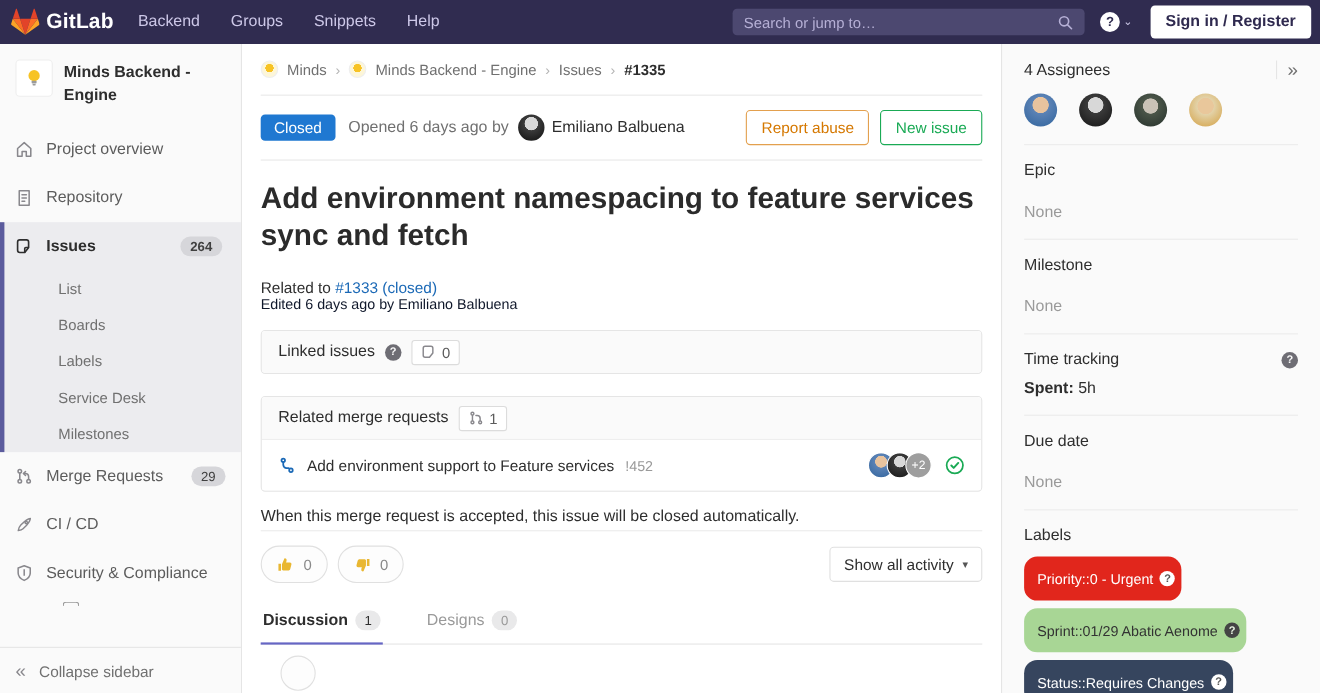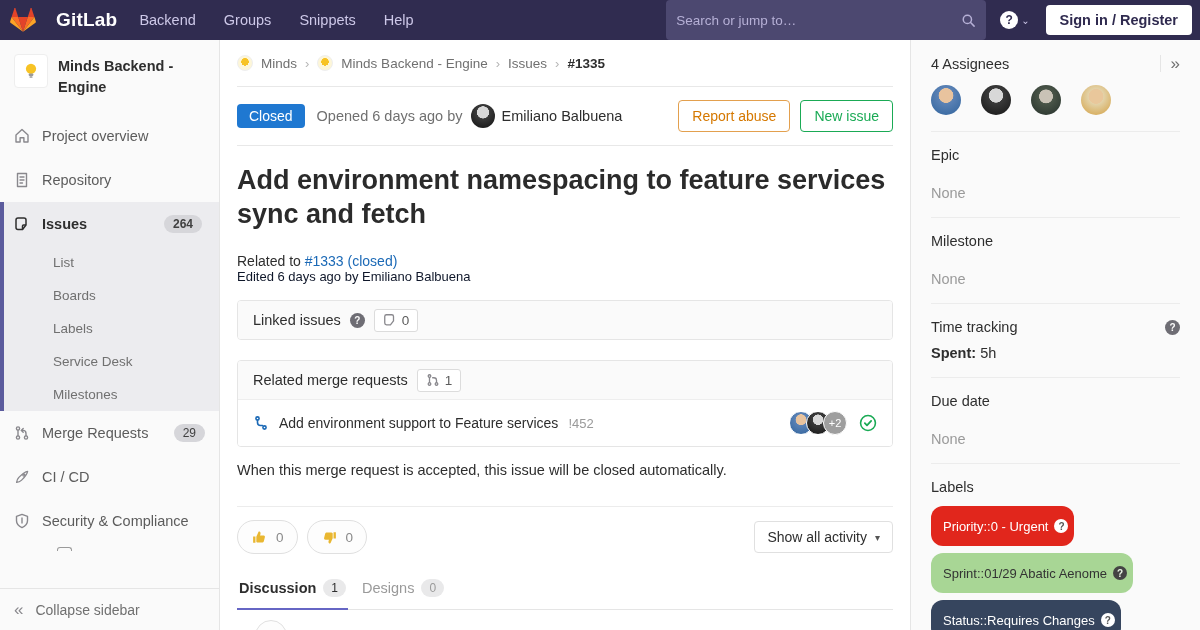--- a/index.html
+++ b/index.html
@@ -1,26 +1,26 @@
 <!DOCTYPE html>
 <html><head>
 <meta charset="utf-8">
 <style>
   * { margin:0; padding:0; box-sizing:border-box; }
   html,body { width:1200px; height:630px; overflow:hidden; background:#fff;
               font-family:"Liberation Sans","DejaVu Sans",sans-serif; color:#2e2e2e; }
 
   
   .navbar { height:40px; background:#302c50; display:flex; align-items:center; padding:0 8px 0 10px; }
-  .logo { display:flex; align-items:center; gap:20px; margin-right:22px; cursor:pointer; }
+  .logo { display:flex; align-items:center; gap:6px; margin-right:22px; cursor:pointer; }
   .logo svg { width:26px; height:26px; }
   .logo-text { color:#fff; font-size:19px; font-weight:600; letter-spacing:.2px; }
   .nav-menu { display:flex; align-items:center; gap:28px; flex:1; }
   .nav-item { color:#cdc8e8; font-size:14.5px; cursor:pointer; }
-  .nav-search { width:320px; height:40px; background:#4c4870; border:none; border-radius:4px;
+  .nav-search { width:320px; height:24px; background:#4c4870; border:none; border-radius:4px;
                 display:flex; align-items:center; padding:0 10px; margin-right:14px; }
   .nav-search input { flex:1; background:transparent; border:none; outline:none;
                       color:#e9e6f7; font-size:13.5px; font-family:inherit; }
   .nav-search input::placeholder { color:#b6b0d6; }
   .nav-help { display:flex; align-items:center; gap:3px; margin-right:16px; cursor:pointer; }
   .nav-help .qcircle { width:18px; height:18px; border-radius:50%; background:#fff; color:#302c50;
                        font-size:12px; font-weight:bold; display:flex; align-items:center; justify-content:center; }
   .nav-help .caret { color:#cdc8e8; font-size:10px; }
   .signin-btn { background:#fff; color:#2f2a4f; font-weight:bold; font-size:14.5px;
                 border:none; border-radius:4px; height:30px; padding:0 14px; cursor:pointer; font-family:inherit; }
@@ -95,33 +95,33 @@
   .mini-av { width:24px; height:24px; border-radius:50%; border:1.5px solid #fff; }
   .mini-av + .mini-av, .plus-badge { margin-left:-7px; }
   .av1 { background:radial-gradient(circle at 50% 35%, #e8c39e 0 29%, #5b82b5 31%, #3f6ea5 75%); }
   .av2 { background:radial-gradient(circle at 50% 35%, #d8d8d8 0 28%, #3a3a3a 30%, #222 75%); }
   .av3 { background:radial-gradient(circle at 50% 38%, #c9c2b6 0 28%, #4a5548 30%, #323d35 75%); }
   .av4 { background:radial-gradient(circle at 50% 38%, #e9c79b 0 30%, #e3d2a8 32%, #d9b267 75%); }
   .plus-badge { width:24px; height:24px; border-radius:50%; background:#9e9e9e; border:1.5px solid #fff;
                 color:#fff; font-size:11px; display:flex; align-items:center; justify-content:center; z-index:2; }
   .mr-check { width:18px; height:18px; margin-left:12px; display:flex; }
 
-  .auto-close-note { font-size:14.5px; color:#2e2e2e; margin:15px 0 28px; }
+  .auto-close-note { font-size:14.5px; color:#2e2e2e; margin:15px 0 4px; }
 
   .awards-row { border-top:1px solid #ececec; padding-top:13px; display:flex; align-items:center; gap:9px; }
   .award-btn { display:inline-flex; align-items:center; gap:8px; border:1px solid #e0e0e0; background:#fdfdfd;
                border-radius:17px; height:34px; padding:0 13px; cursor:pointer; font-family:inherit; }
   .award-btn .acount { color:#8a8a8a; font-size:13.5px; }
   .award-btn svg { width:17px; height:17px; }
   .activity-filter { margin-left:auto; display:inline-flex; align-items:center; gap:8px;
                      border:1px solid #e0e0e0; background:#fff; border-radius:4px; height:32px;
                      padding:0 12px; font-size:14px; color:#2e2e2e; cursor:pointer; font-family:inherit; }
   .activity-filter .caret { font-size:10px; color:#555; }
 
-  .tabs-row { margin-top:15px; border-bottom:1px solid #e5e5e5; display:flex; gap:12px; }
+  .tabs-row { margin-top:15px; border-bottom:1px solid #e5e5e5; display:flex; gap:38px; }
   .tab { display:flex; align-items:center; gap:7px; padding:10px 2px 12px; cursor:pointer; position:relative; }
   .tab-label { font-size:14.5px; color:#9a9a9a; }
   .tab.active .tab-label { color:#2e2e2e; font-weight:bold; }
   .tab-badge { background:#e9e9ea; color:#9a9a9a; border-radius:9px; font-size:12px; padding:2px 8px; }
   .tab.active .tab-badge { color:#2e2e2e; }
   .tab.active::after { content:""; position:absolute; left:0; right:0; bottom:-1px; height:2px; background:#6666c4; }
   .comment-avatar-stub { width:32px; height:32px; border-radius:50%; background:#fdfdfd;
                          border:1px solid #e0e0e0; margin:10px 0 0 18px; }
 
   

